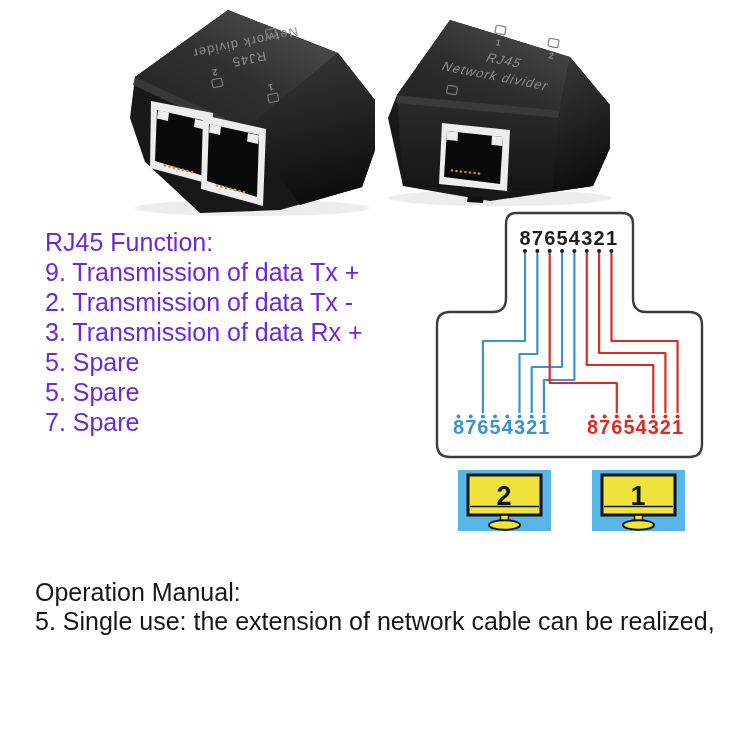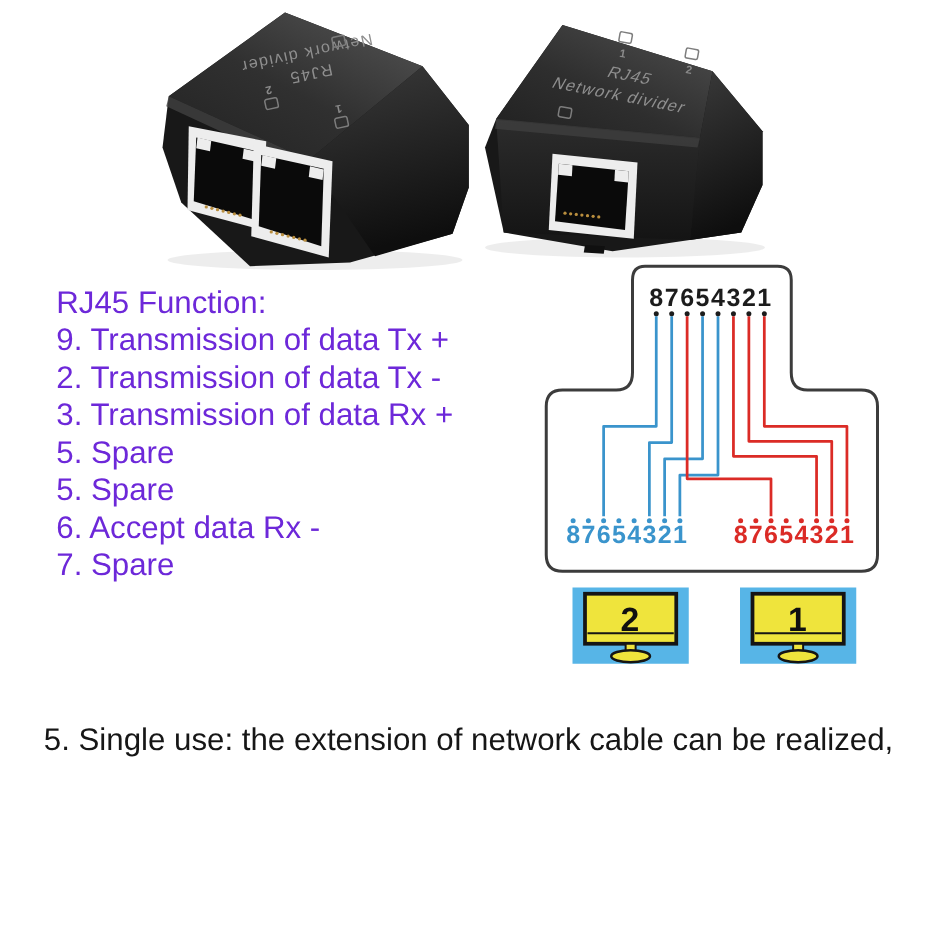--- a/index.html
+++ b/index.html
@@ -233,18 +233,19 @@
     <rect class="mon-part" x="10" y="5" width="73" height="40" stroke-width="3"></rect>
     <line x1="12" y1="36.5" x2="81" y2="36.5" stroke="#151515" stroke-width="1.6"></line>
     <text class="mon-digit" x="46" y="35">1</text>
     <rect class="mon-part" x="42.5" y="45" width="8" height="6.5" stroke-width="1.6"></rect>
     <ellipse class="mon-part" cx="46.5" cy="55" rx="15.5" ry="4.8" stroke-width="2"></ellipse>
   </g>
 </svg>
 
 <div class="fn-block">
   <div>RJ45 Function:</div>
-  <div id="fn-items"><div>9. Transmission of data Tx +</div><div>2. Transmission of data Tx -</div><div>3. Transmission of data Rx +</div><div>5. Spare</div><div>5. Spare</div><div>6. Accept data Rx -</div><div>7. Spare</div></div>
+  <div id="fn-items"><div>9. Transmission of data Tx +</div><div>2. Transmission of data Tx -</div><div>3. Transmission of data Rx +</div><div>5. Spare</div><div>5. Spare</div><div>7. Spare</div></div>
 </div>
 
 <div class="manual-block">
+  <div>Operation Manual:</div>
   <div id="manual-lines"><div>5. Single use: the extension of network cable can be realized,</div></div>
 </div>
 
 </body></html>

